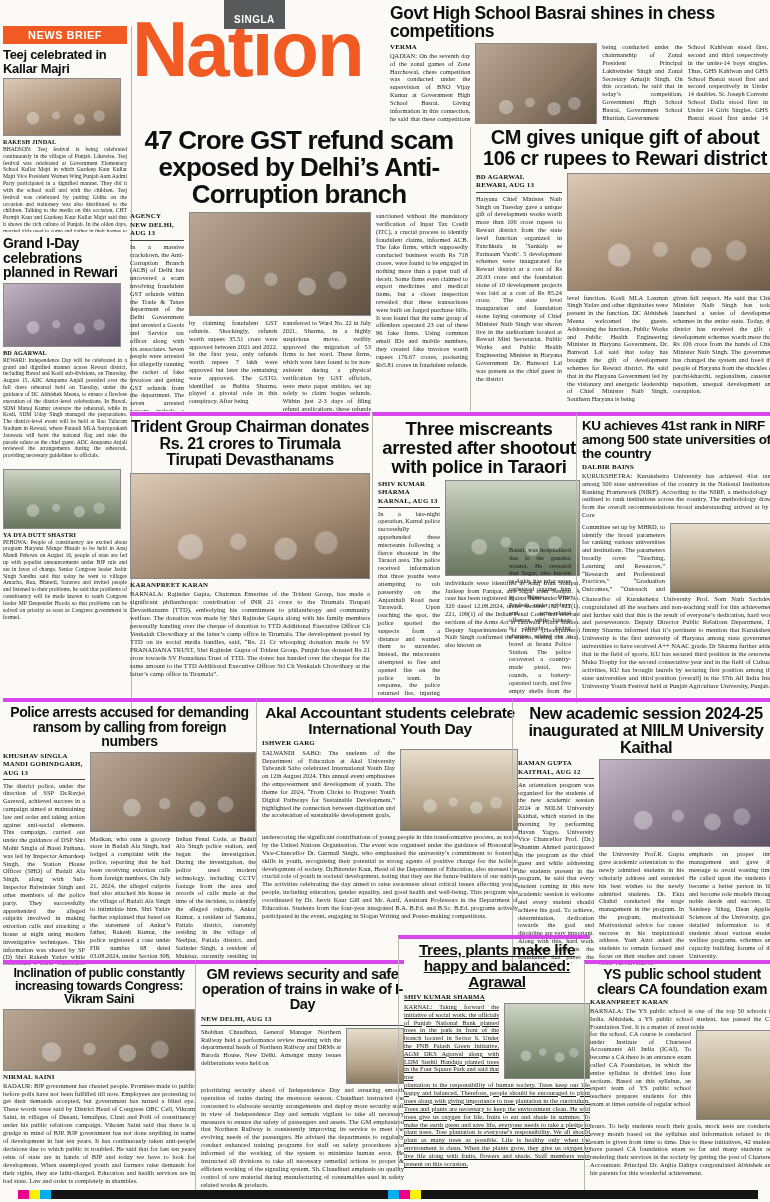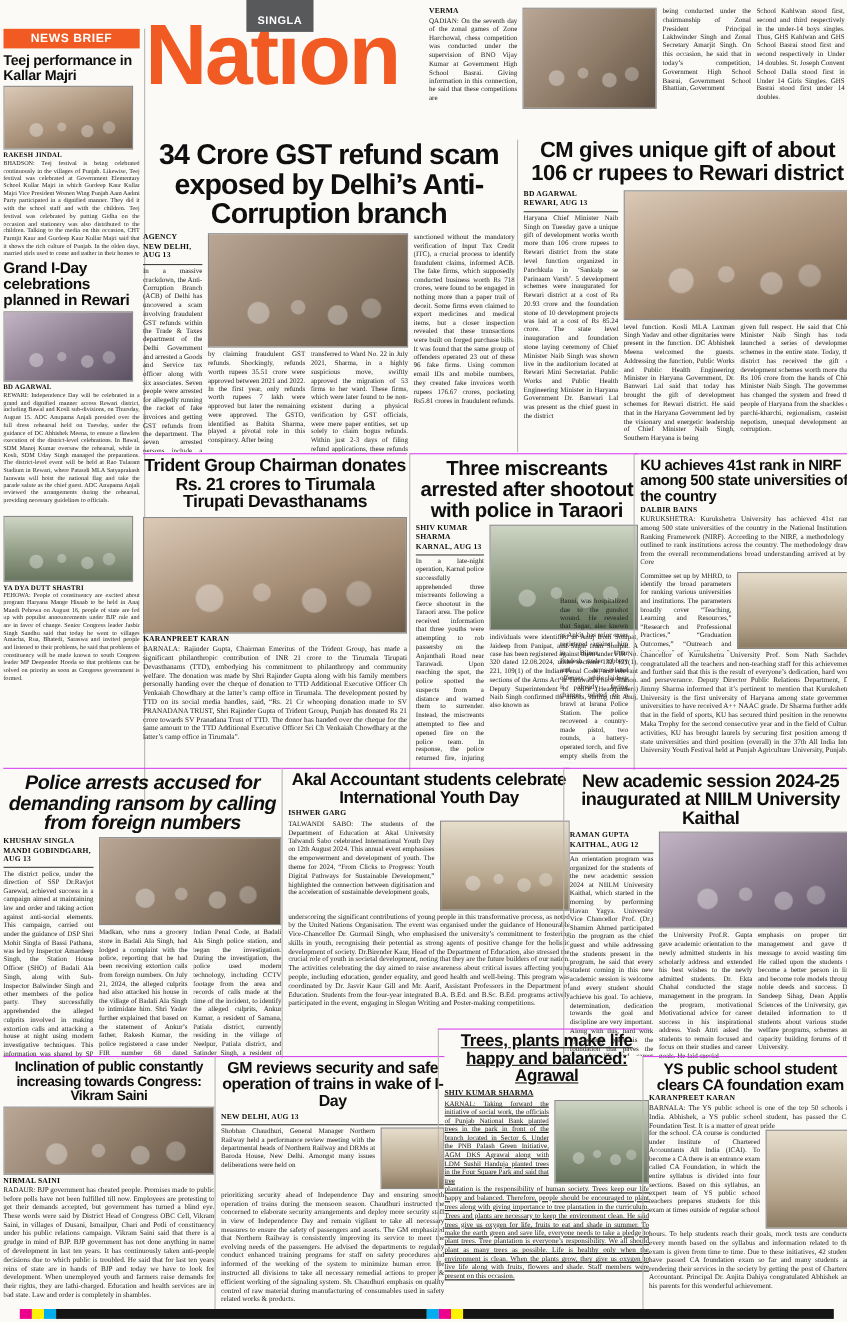--- a/index.html
+++ b/index.html
@@ -20,21 +20,21 @@
   .ph-c{background:linear-gradient(160deg,#dbc9b6 0%,#a78f78 55%,#6f5c49 100%);}
   .ph-d{background:linear-gradient(180deg,#e6ddcb 0%,#b3a289 70%,#8c7c64 100%);}
   .ph-e{background:linear-gradient(150deg,#c2b4c4 0%,#8e7f90 50%,#5c5163 100%);}
   .ph-crowd:after{content:"";position:absolute;inset:0;
       background:radial-gradient(circle at 25% 70%, rgba(255,255,255,.35) 0 6%, transparent 7%),
                  radial-gradient(circle at 45% 65%, rgba(255,255,255,.3) 0 5%, transparent 6%),
                  radial-gradient(circle at 65% 72%, rgba(255,255,255,.33) 0 6%, transparent 7%),
                  radial-gradient(circle at 82% 66%, rgba(255,255,255,.28) 0 5%, transparent 6%);}
   .rule-b{border-bottom:1.5px solid #2c2c2c;}
   .vsep{border-left:1px solid #b9b6b0;}
-  .hsep{border-top:1px solid #d946ef;}
+  .hsep{border-top:4px solid #d946ef;}
   .nb-label{background:#f15a22;color:#fff;font-family:"Liberation Sans",sans-serif;font-weight:bold;
       text-align:center;font-size:11px;padding:3px 0;letter-spacing:0.5px;}
   .nb-hl{font-family:"Liberation Sans",sans-serif;font-weight:bold;font-size:13px;line-height:1.05;
       letter-spacing:-0.3px;color:#0f0f0f;margin:4px 0 3px 0;}
   .masthead-title{font-family:"Liberation Sans",sans-serif;font-weight:bold;color:#f15a22;
       font-size:78px;line-height:0.9;letter-spacing:-2px;}
   .yug{position:absolute;left:92px;top:0;background:#58595b;color:#fff;
       font-family:"Liberation Sans",sans-serif;font-weight:bold;font-size:10px;
       padding:14px 10px 4px 10px;letter-spacing:0.5px;}
   .dateline-bar{display:flex;justify-content:space-between;align-items:flex-end;
@@ -45,54 +45,55 @@
   .barblk{height:9px;background:#151515;flex:1;}
 </style>
 </head>
 <body>
 
 <div class="page">
 
   <div class="art" style="left:3px;top:26px;width:124px;height:710px;border-right:1px solid #b9b6b0;padding-right:4px;">
     <div class="nb-label">NEWS BRIEF</div>
 
-    <div class="nb-hl">Teej performance in Kallar Majri</div>
+    <div class="nb-hl">Teej celebrated in Kallar Majri</div>
     <div class="photo ph-c ph-crowd" style="width:118px;height:58px;"></div>
     <div class="byline small-cap" style="margin-top:2px;">RAKESH JINDAL</div>
     <div class="body-txt" style="font-size:5.6px;height:86px;">BHADSON: Teej festival is being celebrated continuously in the villages of Punjab. Likewise, Teej festival was celebrated at Government Elementary School Kullar Majri in which Gurdeep Kaur Kullar Majri Vice President Women Wing Punjab Aam Aadmi Party participated in a dignified manner. They did it with the school staff and with the children. Teej festival was celebrated by putting Gidha on the occasion and stationery was also distributed to the children. Talking to the media on this occasion, CHT Parmjit Kaur and Gurdeep Kaur Kullar Majri said that it shows the rich culture of Punjab. In the olden days, married girls used to come and gather in their homes to celebrate Teej. Now again, Teej should be celebrated in many villages.</div>
 
     <div class="nb-hl" style="font-size:14px;">Grand I-Day celebrations planned in Rewari</div>
     <div class="photo ph-e ph-crowd" style="width:118px;height:64px;"></div>
     <div class="byline small-cap" style="margin-top:2px;">BD AGARWAL</div>
     <div class="body-txt" style="font-size:5.6px;height:112px;">REWARI: Independence Day will be celebrated in a grand and dignified manner across Rewari district, including Bawal and Kosli sub-divisions, on Thursday, August 15. ADC Anupama Anjali presided over the full dress rehearsal held on Tuesday, under the guidance of DC Abhishek Meena, to ensure a flawless execution of the district-level celebrations. In Bawal, SDM Manoj Kumar oversaw the rehearsal, while in Kosli, SDM Uday Singh managed the preparations. The district-level event will be held at Rao Tularam Stadium in Rewari, where Pataudi MLA Satyaprakash Jarawata will hoist the national flag and take the parade salute as the chief guest. ADC Anupama Anjali reviewed the arrangements during the rehearsal, providing necessary guidelines to officials.</div>
 
     <div class="photo ph-b ph-crowd" style="width:118px;height:60px;"></div>
     <div class="byline small-cap" style="margin-top:2px;">YA DYA DUTT SHASTRI</div>
     <div class="body-txt" style="font-size:5.6px;height:120px;">PEHOWA: People of constituency are excited about program Haryana Mange Hisaab to be held in Anaj Mandi Pehowa on August 16, people of state are fed up with populist announcements under BJP rule and are in favor of change. Senior Congress leader Jasbir Singh Sandhu said that today he went to villages Amacha, Rua, Bhatedi, Saraswa and invited people and listened to their problems, he said that problems of constituency will be made known to south Congress leader MP Deepender Hooda so that problems can be solved on priority as soon as Congress government is formed.</div>
   </div>
 
   <div class="art" style="left:132px;top:0;width:254px;height:124px;">
     <div class="yug">SINGLA</div>
     <div class="masthead-title" style="margin-top:14px;">Nation</div>
   </div>
 
   <div class="art" style="left:390px;top:4px;width:378px;height:120px;">
+    <div class="hl" style="font-size:17.5px;text-align:left;">Govt High School Basrai shines in chess competitions</div>
     <div class="cols" style="margin-top:3px;">
       <div class="col">
         <div class="byline">VERMA</div>
         <div class="body-txt" style="height:86px;">QADIAN: On the seventh day of the zonal games of Zone Harchowal, chess competition was conducted under the supervision of BNO Vijay Kumar at Government High School Basrai. Giving information in this connection, he said that these competitions are</div>
       </div>
       <div class="photo ph-a ph-crowd" style="width:122px;height:92px;"></div>
       <div class="col body-txt" style="height:94px;">being conducted under the chairmanship of Zonal President Principal Lakhwinder Singh and Zonal Secretary Amarjit Singh. On this occasion, he said that in today’s competition, Government High School Basrai, Government School Bhattian, Government</div>
       <div class="col body-txt" style="height:94px;">School Kahlwan stood first, second and third respectively in the under-14 boys singles. Thus, GHS Kahlwan and GHS School Basrai stood first and second respectively in Under 14 doubles. St. Joseph Convent School Dalla stood first in Under 14 Girls Singles. GHS Basrai stood first under 14 doubles.</div>
     </div>
   </div>
 
   <div class="art" style="left:130px;top:127px;width:338px;height:284px;">
-    <div class="hl" style="font-size:26px;letter-spacing:-0.8px;">34 Crore GST refund scam exposed by Delhi’s Anti-Corruption branch</div>
+    <div class="hl" style="font-size:26px;letter-spacing:-0.8px;">47 Crore GST refund scam exposed by Delhi’s Anti-Corruption branch</div>
     <div class="cols" style="margin-top:4px;">
       <div style="width:54px;flex:none;">
         <div class="byline">AGENCY</div>
         <div class="byline" style="border-bottom:1px solid #444;padding-bottom:2px;margin-bottom:2px;">NEW DELHI, AUG 13</div>
         <div class="body-txt" style="height:190px;">In a massive crackdown, the Anti-Corruption Branch (ACB) of Delhi has uncovered a scam involving fraudulent GST refunds within the Trade &amp; Taxes department of the Delhi Government and arrested a Goods and Service tax officer along with six associates. Seven people were arrested for allegedly running the racket of fake invoices and getting GST refunds from the department. The seven arrested persons include a GST officer, three advocates, two transporters, and a fake firm proprietor, informed ACB. According to ACB, They created 96 fake firms, which were cunningly used to siphon off taxpayer money</div>
       </div>
       <div style="width:182px;flex:none;">
         <div class="photo ph-a ph-crowd" style="width:182px;height:104px;"></div>
         <div class="cols" style="margin-top:3px;">
           <div class="col body-txt" style="height:110px;">by claiming fraudulent GST refunds. Shockingly, refunds worth rupees 35.51 crore were approved between 2021 and 2022. In the first year, only refunds worth rupees 7 lakh were approved but later the remaining were approved. The GSTO, identified as Babita Sharma, played a pivotal role in this conspiracy. After being</div>
@@ -151,21 +152,21 @@
     <div class="byline" style="margin-top:2px;">DALBIR BAINS</div>
     <div class="body-txt" style="height:50px;font-size:6.5px;">KURUKSHETRA: Kurukshetra University has achieved 41st rank among 500 state universities of the country in the National Institutional Ranking Framework (NIRF). According to the NIRF, a methodology is outlined to rank institutions across the country. The methodology draws from the overall recommendations broad understanding arrived at by a Core</div>
     <div class="cols" style="margin-top:1px;">
       <div class="col body-txt" style="height:72px;">Committee set up by MHRD, to identify the broad parameters for ranking various universities and institutions. The parameters broadly cover “Teaching, Learning and Resources,” “Research and Professional Practices,” “Graduation Outcomes,” “Outreach and Inclusivity,” and “Perception”. Vice</div>
       <div class="photo ph-d" style="width:104px;height:70px;"></div>
     </div>
     <div class="body-txt" style="height:116px;font-size:6.5px;">Chancellor of Kurukshetra University Prof. Som Nath Sachdeva congratulated all the teachers and non-teaching staff for this achievement and further said that this is the result of everyone’s dedication, hard work and perseverance. Deputy Director Public Relations Department, Dr Jimmy Sharma informed that it’s pertinent to mention that Kurukshetra University is the first university of Haryana among state government universities to have received A++ NAAC grade. Dr Sharma further added that in the field of sports, KU has secured third position in the renowned Maka Trophy for the second consecutive year and in the field of Cultural activities, KU has brought laurels by securing first position among the state universities and third position (overall) in the 37th All India Inter University Youth Festival held at Punjab Agriculture University, Punjab.</div>
   </div>
 
   <div class="art hsep" style="left:3px;top:698px;width:253px;height:260px;padding-top:3px;">
-    <div class="hl" style="font-size:18px;font-style:italic;">Police arrests accused for demanding ransom by calling from foreign numbers</div>
+    <div class="hl" style="font-size:14px;">Police arrests accused for demanding ransom by calling from foreign numbers</div>
     <div class="cols" style="margin-top:3px;">
       <div style="width:82px;flex:none;">
         <div class="byline">KHUSHAV SINGLA</div>
         <div class="byline" style="border-bottom:1px solid #444;padding-bottom:1px;margin-bottom:2px;">MANDI GOBINDGARH, AUG 13</div>
         <div class="body-txt" style="height:196px;">The district police, under the direction of SSP Dr.Ravjot Garewal, achieved success in a campaign aimed at maintaining law and order and taking action against anti-social elements. This campaign, carried out under the guidance of DSP Shri Mohit Singla of Bassi Pathana, was led by Inspector Amardeep Singh, the Station House Officer (SHO) of Badali Ala Singh, along with Sub-Inspector Balwinder Singh and other members of the police party. They successfully apprehended the alleged culprits involved in making extortion calls and attacking a house at night using modern investigative techniques. This information was shared by SP (D) Shri Rakesh Yadav while addressing a press conference at the District Administrative Complex. He stated that Ankur</div>
       </div>
       <div style="flex:1;min-width:0;">
         <div class="photo ph-a ph-crowd" style="width:100%;height:80px;"></div>
         <div class="cols" style="margin-top:3px;">
           <div class="col body-txt" style="height:128px;">Madkan, who runs a grocery store in Badali Ala Singh, had lodged a complaint with the police, reporting that he had been receiving extortion calls from foreign numbers. On July 21, 2024, the alleged culprits had also attacked his house in the village of Badali Ala Singh to intimidate him. Shri Yadav further explained that based on the statement of Ankur’s father, Rakesh Kumar, the police registered a case under FIR number 68 dated 03.08.2024, under Section 308, 3(5) of the</div>

